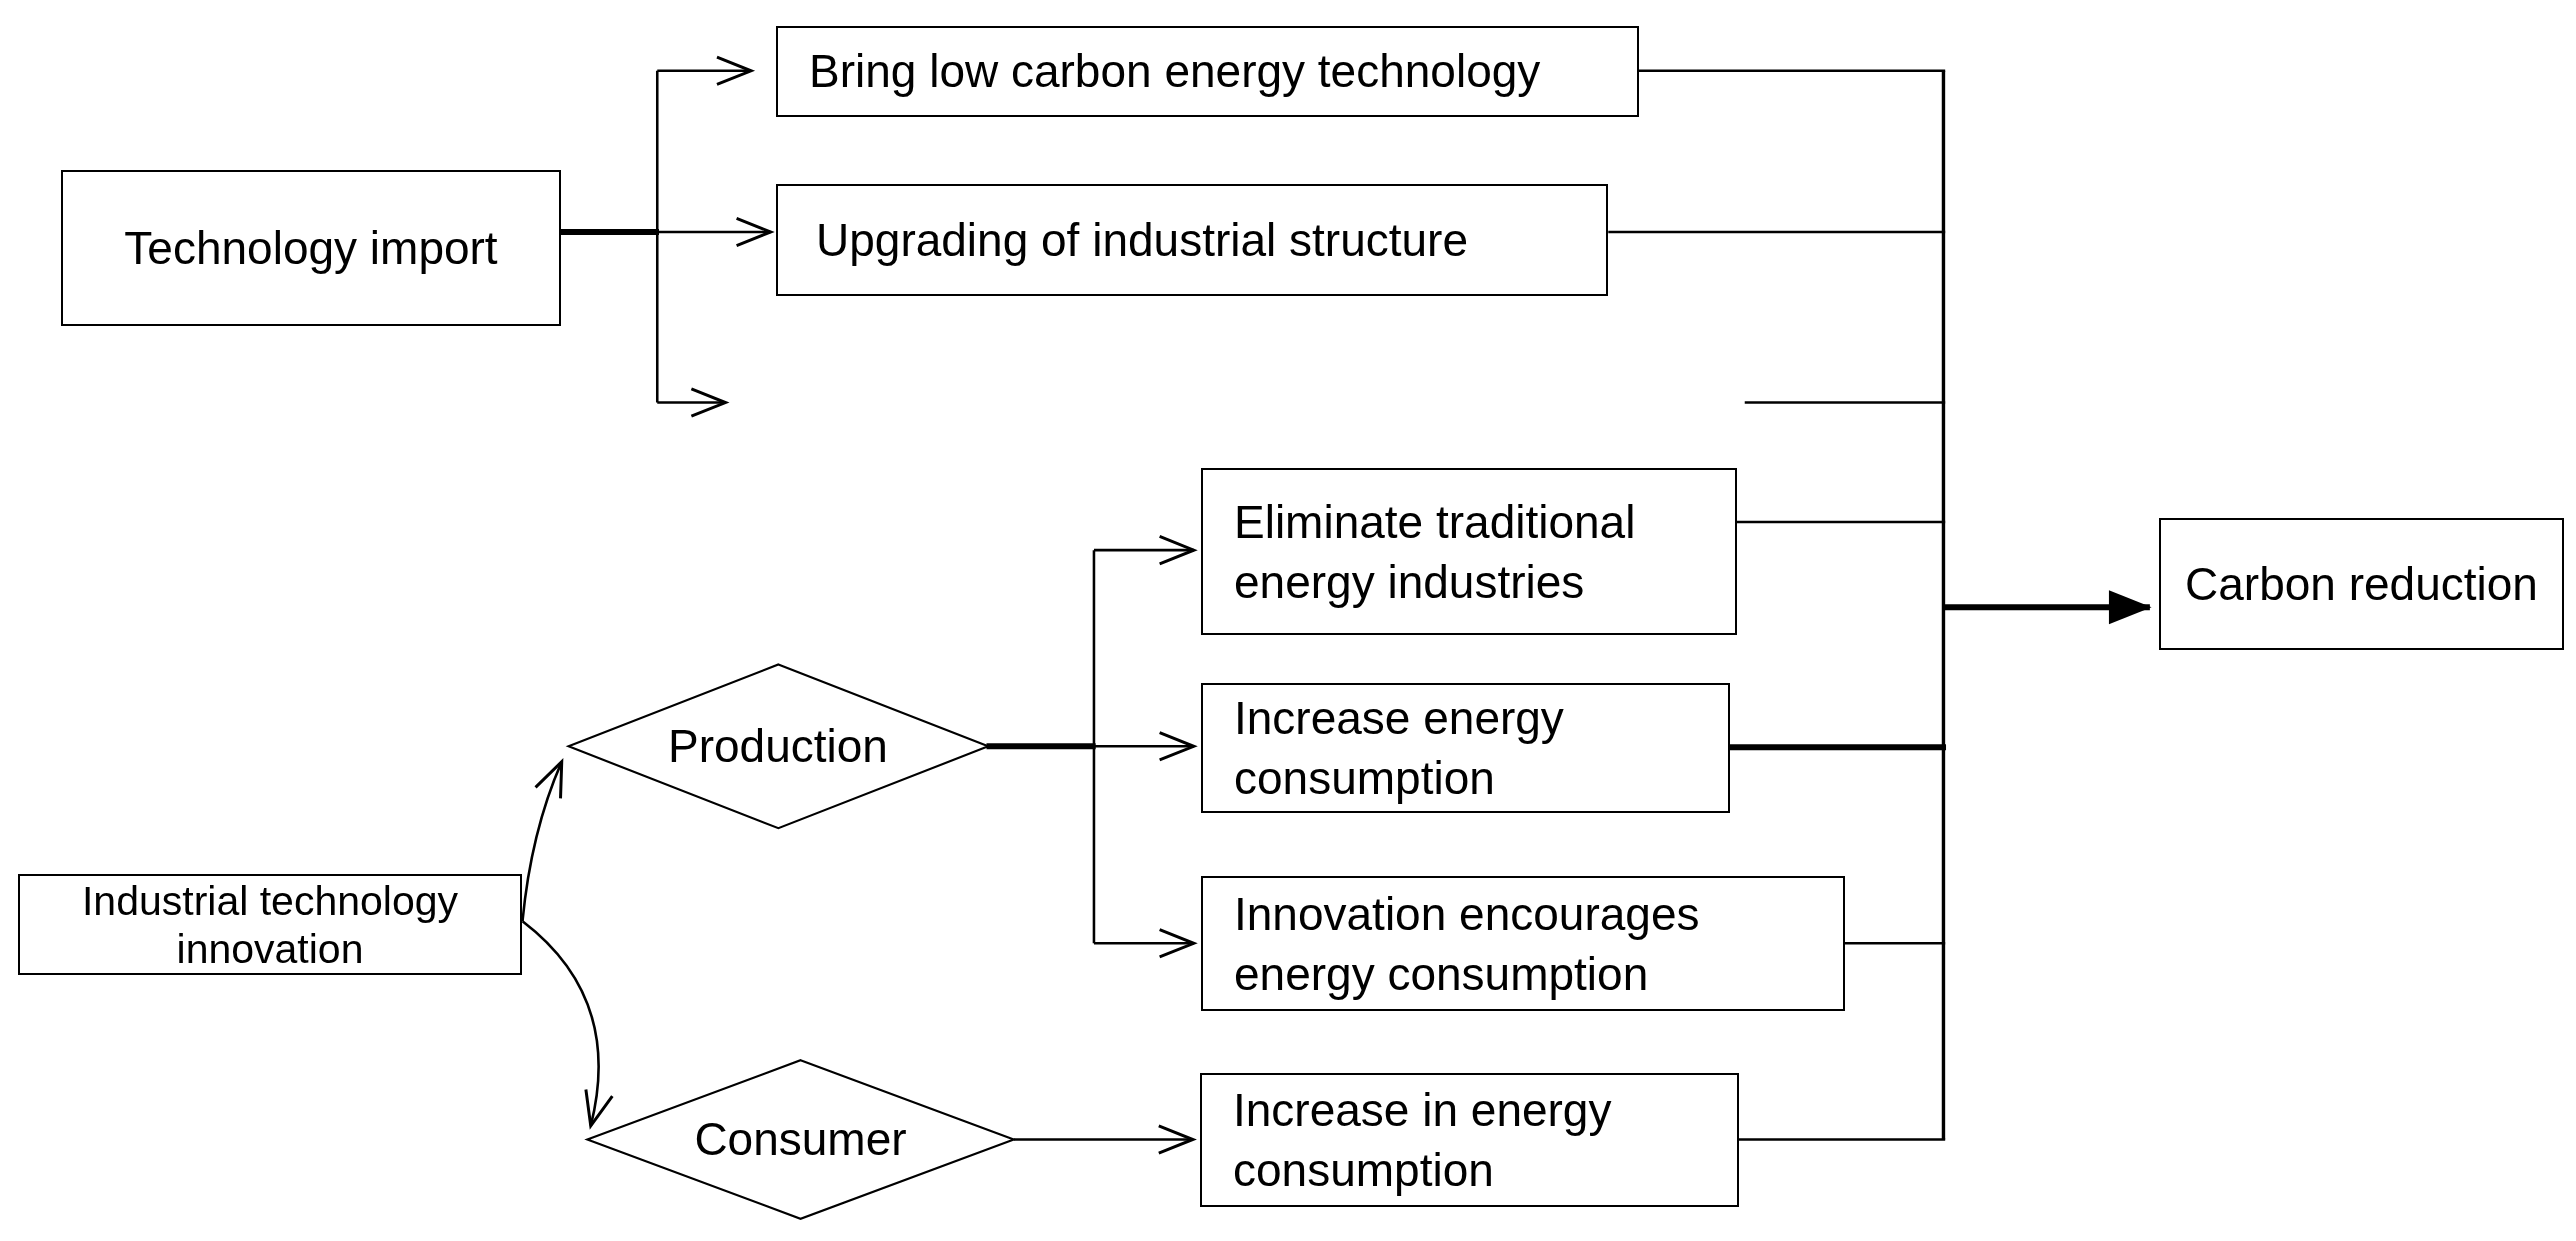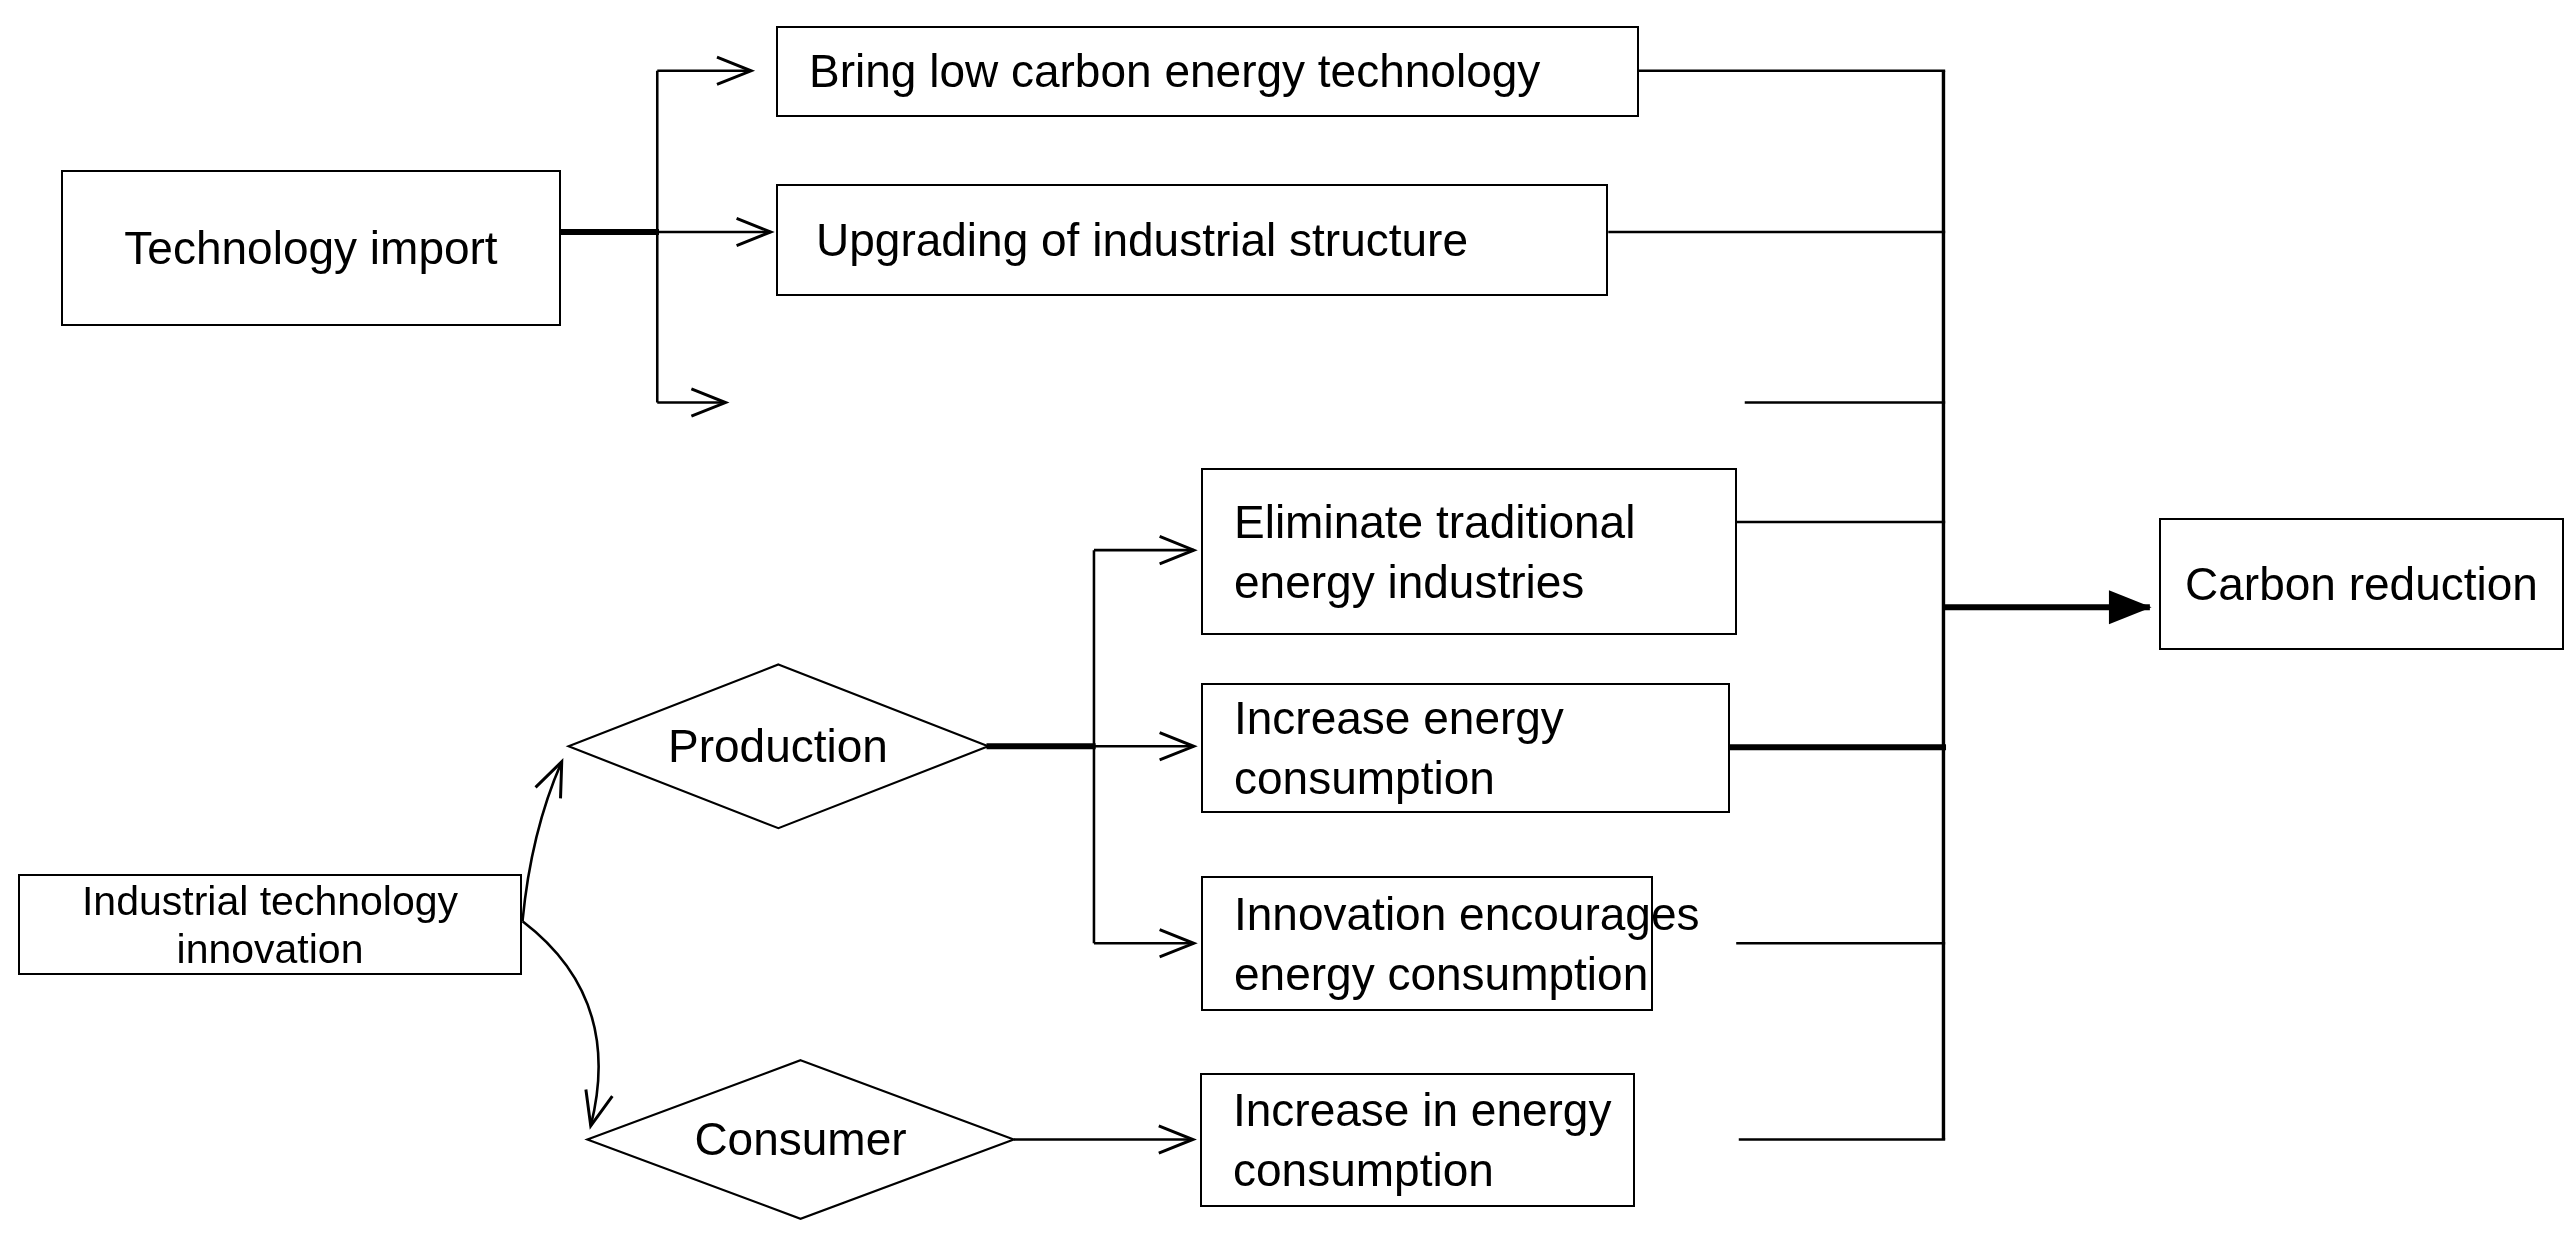--- a/index.html
+++ b/index.html
@@ -148,26 +148,26 @@
   <div class="node pad-left" style="left:1201px; top:468px; width:536px; height:167px;">
     <span class="txt">Eliminate traditional</span>
     <span class="txt">energy industries</span>
   </div>
 
   <div class="node pad-left" style="left:1201px; top:683px; width:529px; height:130px;">
     <span class="txt">Increase energy</span>
     <span class="txt">consumption</span>
   </div>
 
-  <div class="node pad-left" style="left:1201px; top:876px; width:452px; height:135px;">
+  <div class="node pad-left" style="left:1201px; top:876px; width:644px; height:135px;">
     <span class="txt">Innovation encourages</span>
     <span class="txt">energy consumption</span>
   </div>
 
-  <div class="node pad-left" style="left:1200px; top:1073px; width:435px; height:134px;">
+  <div class="node pad-left" style="left:1200px; top:1073px; width:539px; height:134px;">
     <span class="txt">Increase in energy</span>
     <span class="txt">consumption</span>
   </div>
 
   <div class="node center-text indtech" style="left:18px; top:874px; width:504px; height:101px;">
     <span class="txt">Industrial technology</span>
     <span class="txt">innovation</span>
   </div>
 
   <div class="node single center-text" style="left:2159px; top:518px; width:405px; height:132px;">

